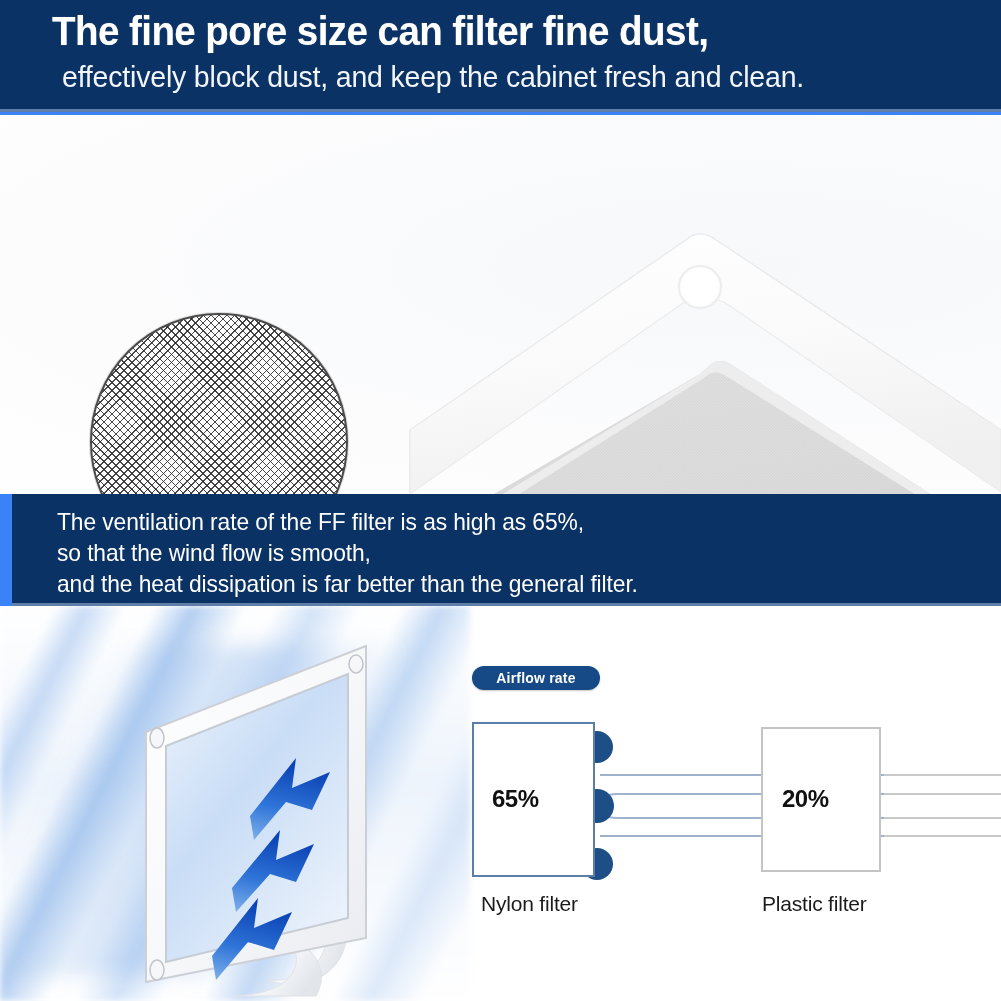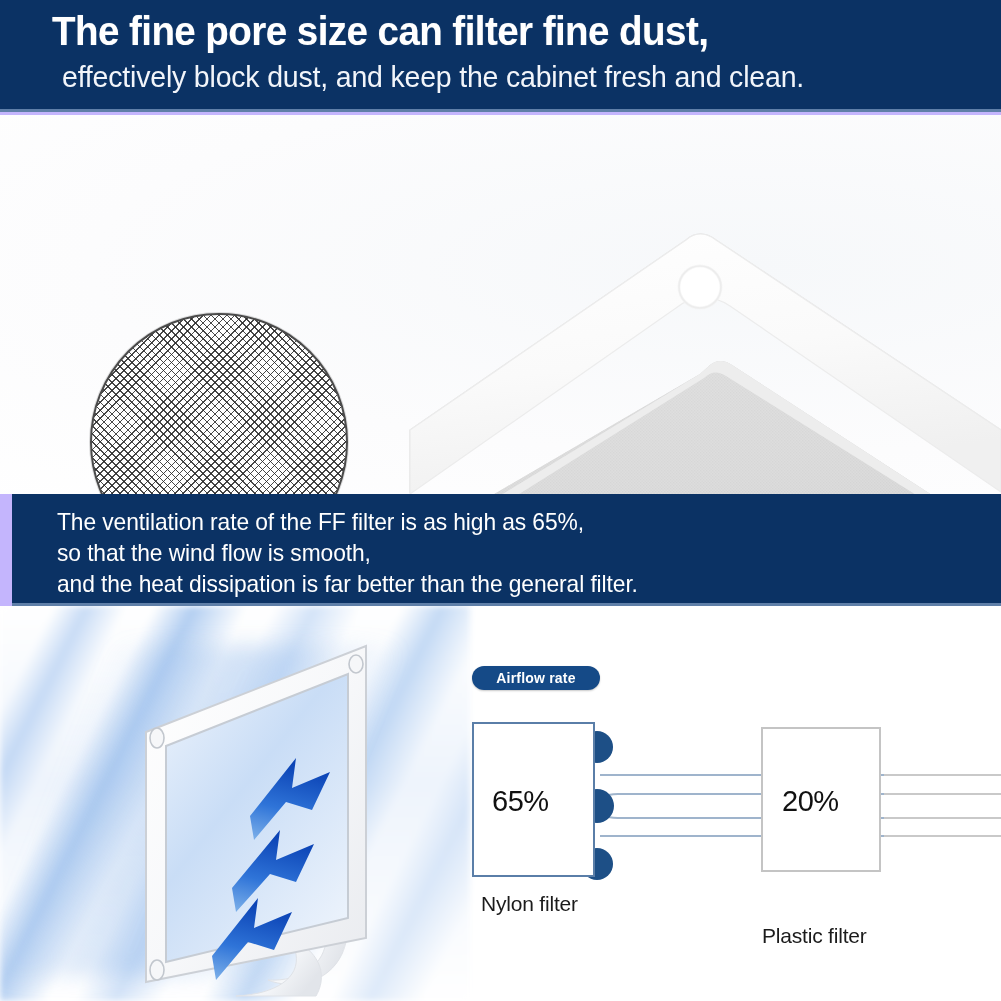--- a/index.html
+++ b/index.html
@@ -1,21 +1,21 @@
 <!DOCTYPE html>
 <html><head>
 <meta charset="utf-8">
 <style>
   html,body{margin:0;padding:0;}
   body{
     width:1001px;height:1001px;
     font-family:"Liberation Sans","DejaVu Sans",sans-serif;
     background:#ffffff;overflow:hidden;
   }
-  .page{position:relative;width:1001px;height:1001px;overflow:hidden;background:#c4b5fd;}
+  .page{position:relative;width:1001px;height:1001px;overflow:hidden;background:#3b82f6;}
 
   
   .banner{
     position:absolute;left:0;width:1001px;
     background:#0b3264;
     box-sizing:border-box;
     border-bottom:3px solid #5f7fa8;
   }
   #banner-top{top:0;height:112px;padding:6px 0 0 0;}
   #banner-mid{top:494px;height:112px;padding:0;margin-left:12px;}
@@ -127,31 +127,31 @@
     box-shadow:0 1px 2px rgba(0,0,0,.22);
     text-align:right;
   }
 
   .filter-box{position:absolute;background:#ffffff;box-sizing:border-box;}
   #nylon-box{left:472px;top:722px;width:123px;height:155px;border:2px solid #5a7ea8;}
   #plastic-box{left:761px;top:727px;width:120px;height:145px;border:2px solid #c4c4c4;}
 
   .pct{
     position:absolute;
-    font-size:29px;font-weight:normal;color:#111;
+    font-size:24px;font-weight:bold;color:#111;
     letter-spacing:-0.5px;
   }
   #nylon-pct{left:492px;top:785px;}
   #plastic-pct{left:782px;top:785px;}
 
   .filter-label{
     position:absolute;font-size:21px;color:#1b1b1b;letter-spacing:-0.2px;text-align:right;
   }
   #nylon-label{left:481px;top:892px;}
-  #plastic-label{left:762px;top:892px;margin-top:32px;}
+  #plastic-label{left:762px;top:892px;}
 </style>
 </head>
 <body>
 
 <div class="page">
 
   <div class="banner" id="banner-top">
     <div class="headline">The fine pore size can filter fine dust,</div>
     <div class="subheadline">effectively block dust, and keep the cabinet fresh and clean.</div>
   </div>

